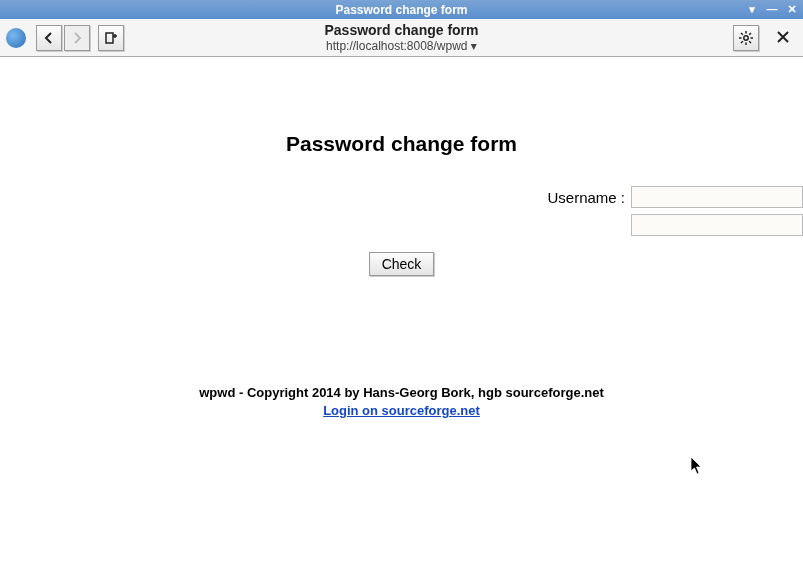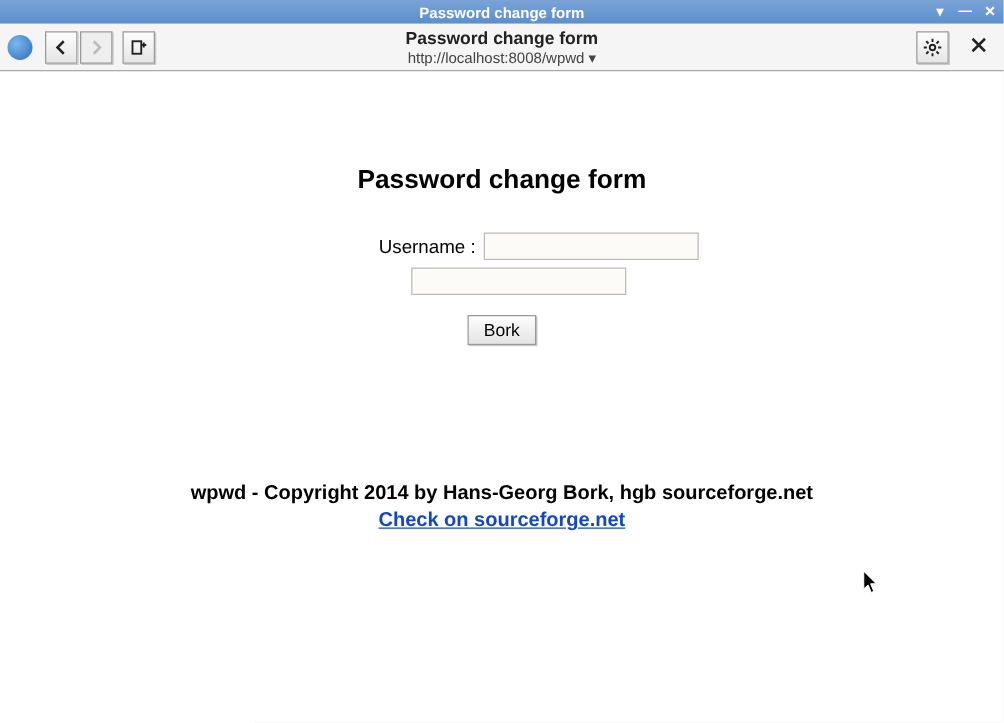--- a/index.html
+++ b/index.html
@@ -116,21 +116,21 @@
     text-align: center;
     font-family: Verdana, Geneva, sans-serif;
   }
   .content h1 {
     font-size: 21px;
     font-weight: bold;
     margin-bottom: 30px;
   }
   .form-row {
     display: flex;
-    justify-content: center;
+    justify-content: flex-end;
     align-items: center;
     margin-bottom: 6px;
     padding-left: 27px;
   }
   .form-row label {
     width: 115px;
     text-align: right;
     font-size: 15px;
     padding-right: 6px;
     font-family: Verdana, Geneva, sans-serif;
@@ -148,21 +148,21 @@
     margin-top: 10px;
     padding: 3px 12px;
     font-size: 14px;
     border: 1px solid #999;
     background: linear-gradient(to bottom, #fdfdfd, #e4e4e4);
     cursor: pointer;
     box-shadow: 1px 1px 0 #ccc;
   }
   .footer {
     margin-top: 108px;
-    font-size: 16px;
+    font-size: 13px;
     font-weight: bold;
     font-family: Verdana, Geneva, sans-serif;
     line-height: 1.4;
   }
   .footer a {
     color: #1448c3;
     text-decoration: underline;
   }
   .cursor {
     position: absolute;
@@ -240,25 +240,25 @@
 
   <div class="form-row">
     <label>Username :</label>
     <input type="text" value="" style="">
   </div>
 
   <div class="form-row">
     <input type="password" value="" style="">
   </div>
 
-  <button class="login-btn">Bork</button>
+  <button class="login-btn">Check</button>
 
   <div class="footer">
     <div>wpwd - Copyright 2014 by Hans-Georg Bork, hgb sourceforge.net</div>
-    <a href="#">Check on sourceforge.net</a>
+    <a href="#">Login on sourceforge.net</a>
   </div>
 </div>
 
 <div class="cursor">
   <svg width="14" height="20" viewBox="0 0 14 20">
       <path d="M1 1 L1 15 L4.5 12 L7 18 L9 17 L6.5 11 L11 11 Z" fill="#000" stroke="#fff" stroke-width="0.8"></path>
     </svg>
 </div>
 
 </body></html>

